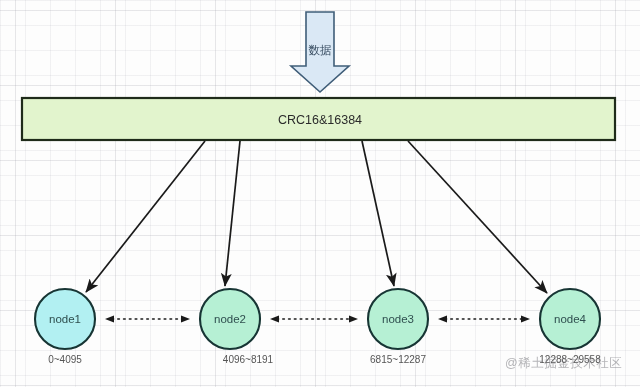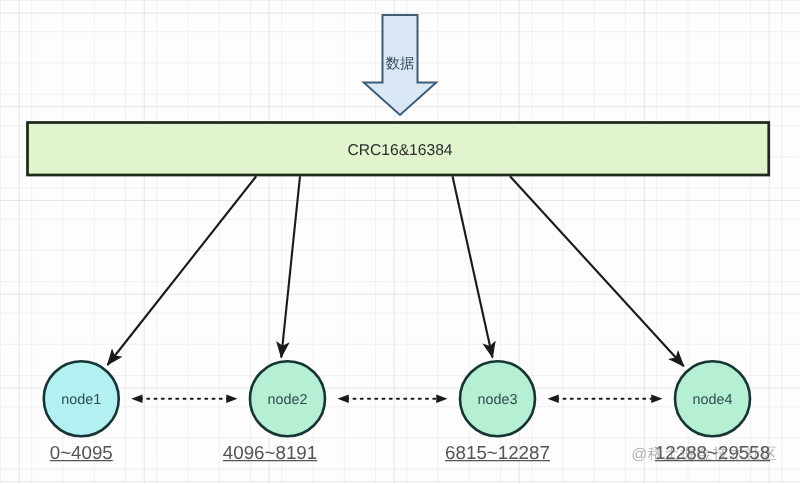--- a/index.html
+++ b/index.html
@@ -35,25 +35,24 @@
     font-size: 11.5px;
     fill: #2f4f4f;
   }
   .crc-label {
     font-size: 12.5px;
     fill: #2b2b2b;
   }
   .slot-label {
     position: absolute;
     top: 354px;
-    font-size: 15px;
+    font-size: 10px;
     color: #555555;
     white-space: nowrap;
     transform: translateX(-50%);
-    text-decoration: underline;
   }
   #data-arrow-label {
     position: absolute;
     left: 320px;
     top: 43px;
     transform: translateX(-50%);
     font-size: 11.5px;
     color: #34495e;
     white-space: nowrap;
     text-align: center;
@@ -138,19 +137,19 @@
     </g>
     <g>
       <circle cx="570" cy="319" r="30" fill="#b6f0d4" stroke="#173534" stroke-width="2.1"></circle>
       <text class="node-label" x="570" y="323" text-anchor="middle">node4</text>
     </g>
   </svg>
 
   <div id="data-arrow-label">数据</div>
 
   <div class="slot-label" style="left:65px;">0~4095</div>
-  <div class="slot-label" style="left:216px;">4096~8191</div>
+  <div class="slot-label" style="left:248px;">4096~8191</div>
   <div class="slot-label" style="left:398px;">6815~12287</div>
   <div class="slot-label" style="left:570px;">12288~29558</div>
 
   <div id="watermark">@稀土掘金技术社区</div>
 
 </div>
 
 </body></html>

